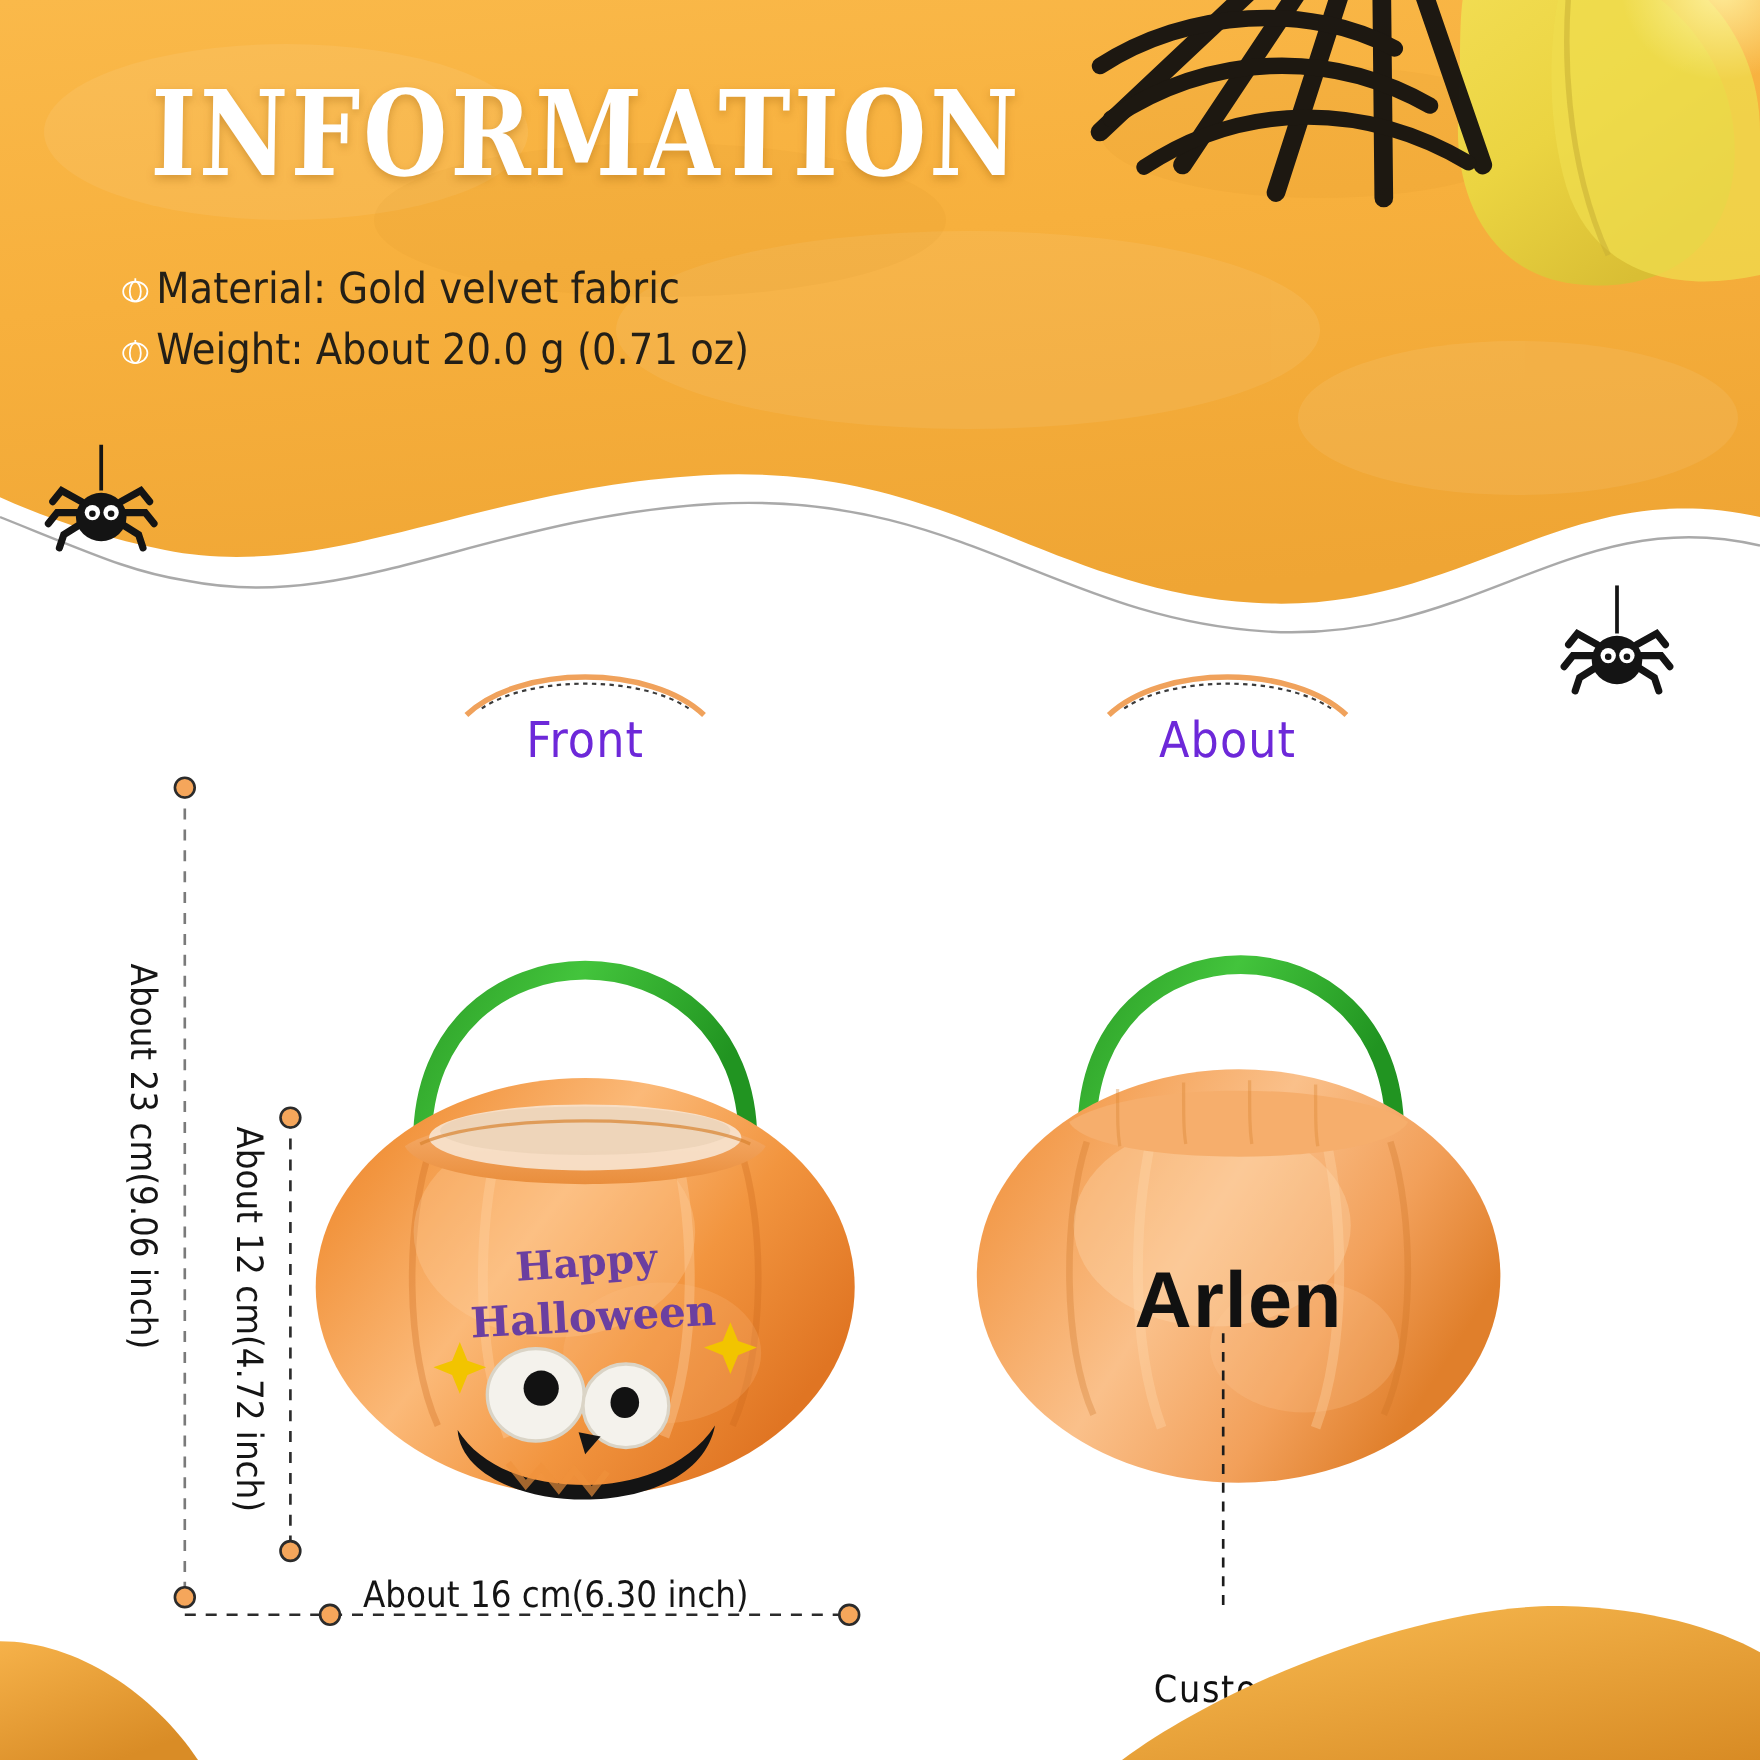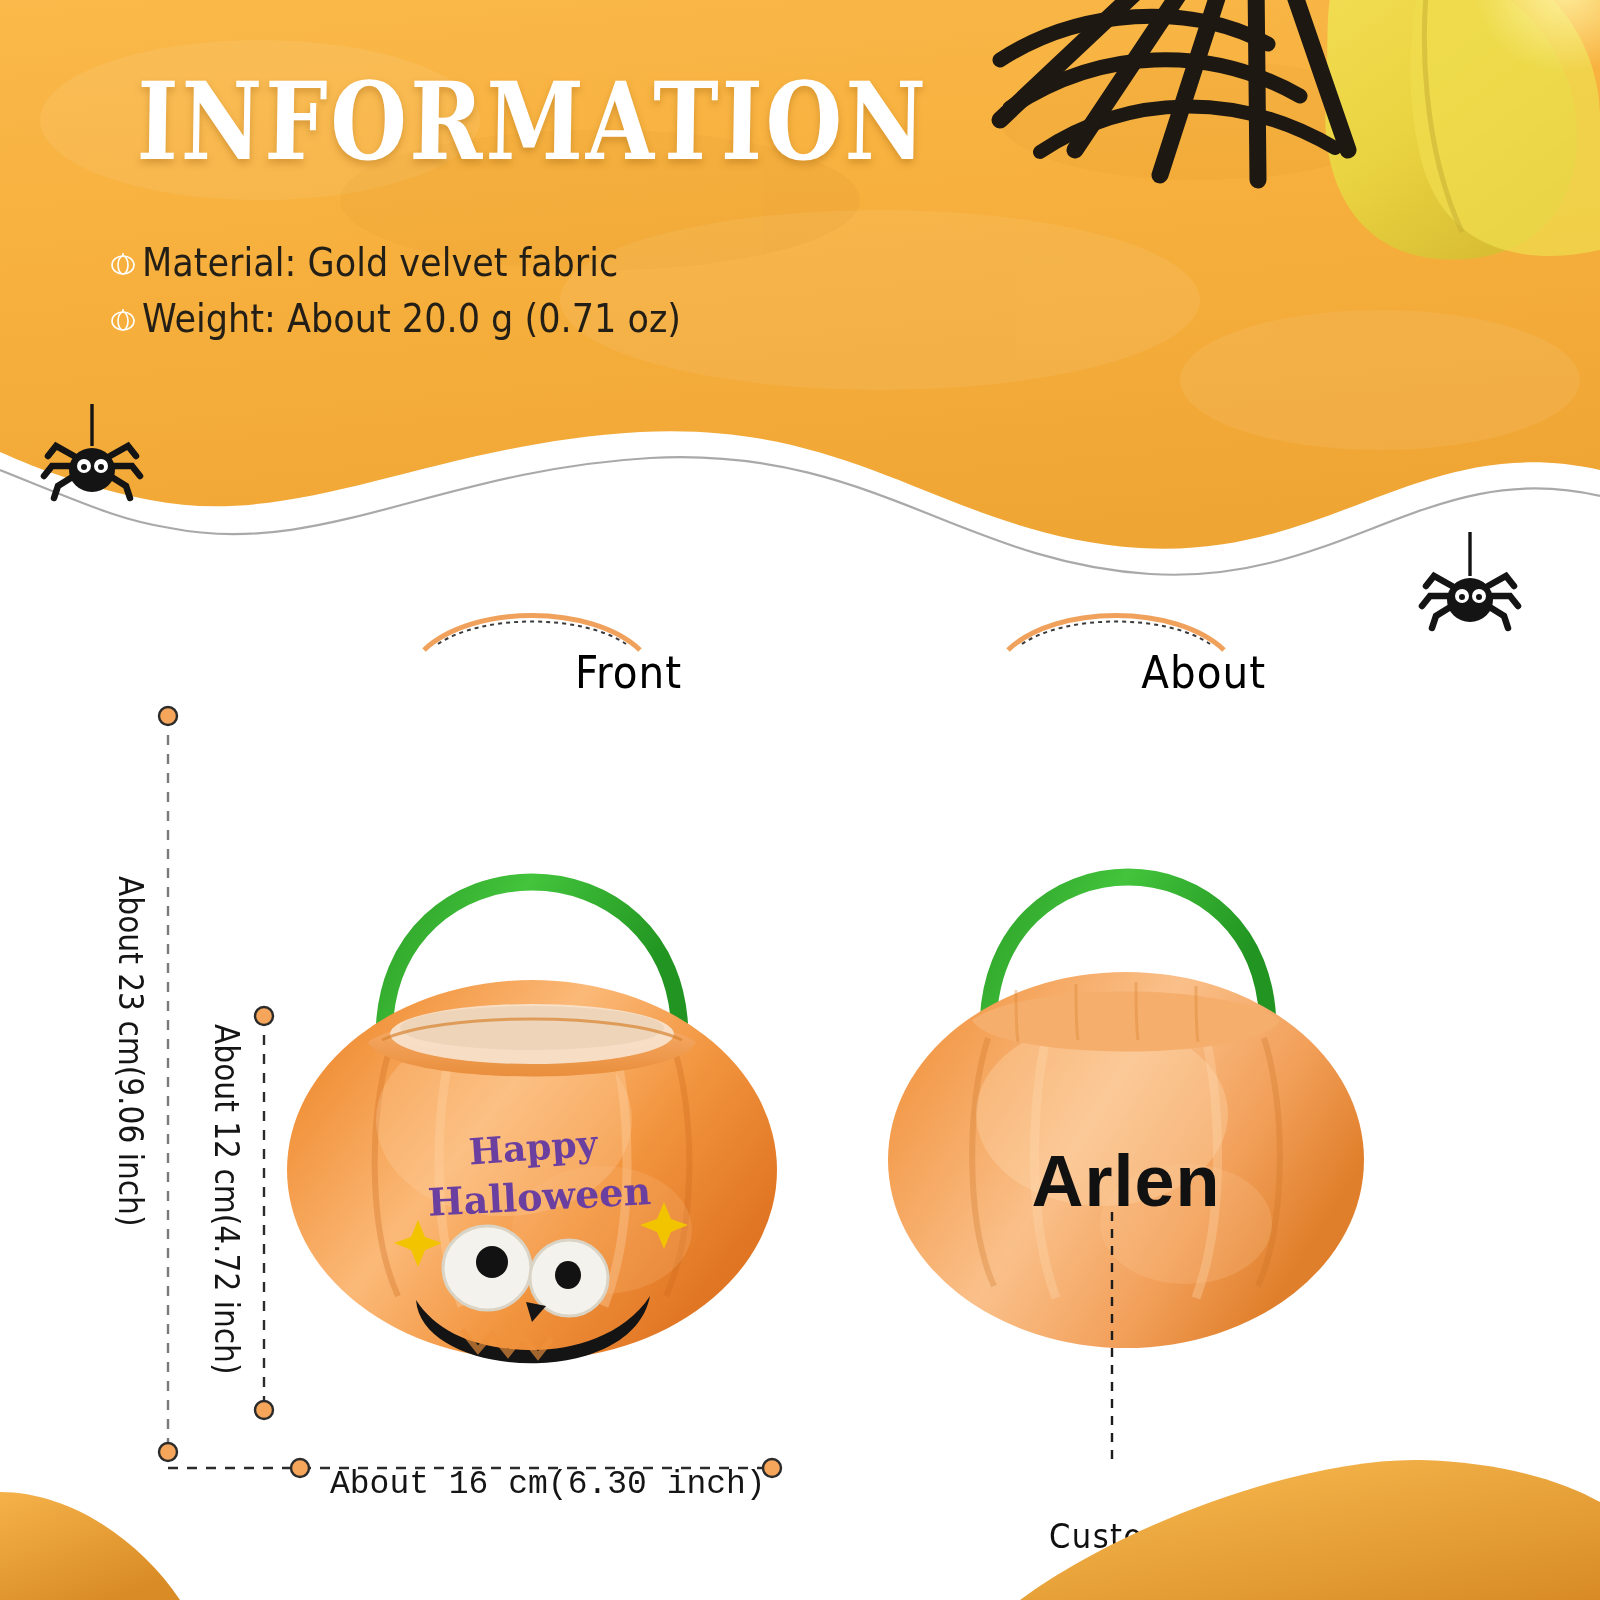--- a/index.html
+++ b/index.html
@@ -29,23 +29,22 @@
     font-family:"DejaVu Sans Condensed","Liberation Sans",sans-serif;
   }
   .note-row{margin-top:28px;}
   .note-row .bullet{margin-top:4px;width:30px;}
   .note-row .txt{font-size:31px;color:#3a332a;}
 
   
   .label-badge{position:absolute;text-align:center;width:300px;}
   .label-badge .arc{display:block;width:300px;height:44px;margin:0 auto -6px;}
   .label-badge .lab{
-    font-size:45px;color:#000000;letter-spacing:1px;
+    font-size:45px;color:#6d28d9;letter-spacing:1px;
     font-family:"DejaVu Sans Condensed","Liberation Sans",sans-serif;
-    text-align:right;
   }
 
   .bag{position:absolute;}
 
   
   .meas-label{
     position:absolute;font-size:33px;color:#151515;white-space:nowrap;
     font-family:"DejaVu Sans Condensed","Liberation Sans",sans-serif;
   }
   .rot{transform:rotate(90deg);transform-origin:left top;}
@@ -328,21 +327,21 @@
     <circle cx="300" cy="1468" r="9" fill="#F5A65B" stroke="#2b2b2b" stroke-width="2.4"></circle>
     <circle cx="772" cy="1468" r="9" fill="#F5A65B" stroke="#2b2b2b" stroke-width="2.4"></circle>
 
     <line x1="1112" y1="1212" x2="1112" y2="1462" stroke="#1c1c1c" stroke-width="2.4" stroke-dasharray="9 8"></line>
   </svg>
 
   <div class="meas-label rot" style="left:150px;top:876px;">About 23 cm(9.06 inch)</div>
 
   <div class="meas-label rot" style="left:246px;top:1024px;">About 12 cm(4.72 inch)</div>
 
-  <div class="meas-label" style="left:330px;top:1466px;font-family:Liberation Mono, monospace;">About 16 cm(6.30 inch)</div>
+  <div class="meas-label" style="left:330px;top:1430px;">About 16 cm(6.30 inch)</div>
 
   <div class="custom-cap" style="left:982px;top:1514px;">
     <div>Custom</div>
     <div>name</div>
   </div>
 
   <svg style="position:absolute;left:0;bottom:0;" width="1600" height="160" viewBox="0 0 1600 160">
     <defs>
       <linearGradient id="wL" x1="0" y1="0" x2="0.6" y2="1">
         <stop offset="0%" stop-color="#F6B24A"></stop>

